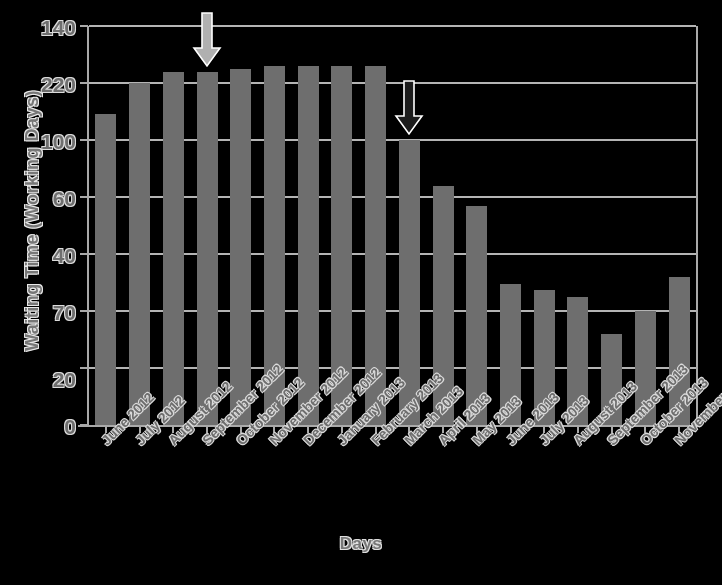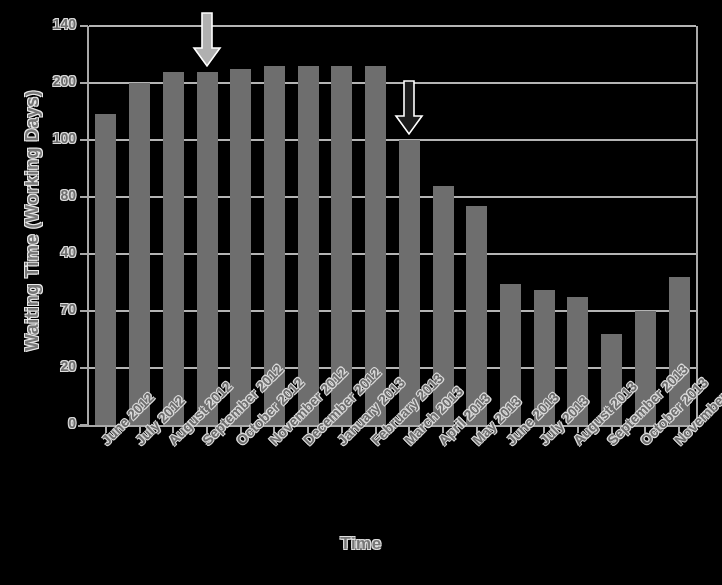--- a/index.html
+++ b/index.html
@@ -104,21 +104,21 @@
     width: 8px;
     height: 2px;
     background: #a9a9a9;
   }
 
   .y-tick-label {
     position: absolute;
     right: 0;
     width: 52px;
     text-align: right;
-    font-size: 14px;
+    font-size: 21px;
     font-weight: bold;
     color: #6e6e6e;
     text-shadow:
       -1px -1px 0 #dcdcdc,
        1px -1px 0 #dcdcdc,
       -1px  1px 0 #dcdcdc,
        1px  1px 0 #dcdcdc;
   }
   .y-tick-label-wrap {
     position: absolute;
@@ -170,42 +170,42 @@
 <div id="chart-root">
 
   <div id="y-axis-title">Waiting Time (Working Days)</div>
 
   <div id="y-ticks">
       <div class="y-tick-mark" style="top: 424px;"></div>
       <div class="y-tick-label-wrap" style="top: 415px;">
         <div class="y-tick-label">0</div>
       </div>
       <div class="y-tick-mark" style="top: 367px;"></div>
-      <div class="y-tick-label-wrap" style="top: 358px;">
+      <div class="y-tick-label-wrap" style="top: 368px;">
         <div class="y-tick-label">20</div>
       </div>
       <div class="y-tick-mark" style="top: 310px;"></div>
       <div class="y-tick-label-wrap" style="top: 301px;">
         <div class="y-tick-label">70</div>
       </div>
       <div class="y-tick-mark" style="top: 253px;"></div>
       <div class="y-tick-label-wrap" style="top: 244px;">
         <div class="y-tick-label">40</div>
       </div>
       <div class="y-tick-mark" style="top: 196px;"></div>
       <div class="y-tick-label-wrap" style="top: 187px;">
-        <div class="y-tick-label">80</div>
+        <div class="y-tick-label">60</div>
       </div>
       <div class="y-tick-mark" style="top: 139px;"></div>
       <div class="y-tick-label-wrap" style="top: 130px;">
         <div class="y-tick-label">100</div>
       </div>
       <div class="y-tick-mark" style="top: 82px;"></div>
       <div class="y-tick-label-wrap" style="top: 73px;">
-        <div class="y-tick-label">200</div>
+        <div class="y-tick-label">220</div>
       </div>
       <div class="y-tick-mark" style="top: 25px;"></div>
       <div class="y-tick-label-wrap" style="top: 16px;">
         <div class="y-tick-label">140</div>
       </div>
     </div>
 
   <div id="y-axis-line"></div>
 
   <div id="plot-area">
@@ -284,15 +284,15 @@
       <div class="x-label" style="left: 435.083px;">April 2013</div>
       <div class="x-label" style="left: 468.806px;">May 2013</div>
       <div class="x-label" style="left: 502.528px;">June 2013</div>
       <div class="x-label" style="left: 536.25px;">July 2013</div>
       <div class="x-label" style="left: 569.972px;">August 2013</div>
       <div class="x-label" style="left: 603.694px;">September 2013</div>
       <div class="x-label" style="left: 637.417px;">October 2013</div>
       <div class="x-label" style="left: 671.139px;">November 2013</div>
     </div>
 
-  <div id="x-axis-title">Time</div>
+  <div id="x-axis-title">Days</div>
 
 </div>
 
 </body></html>

